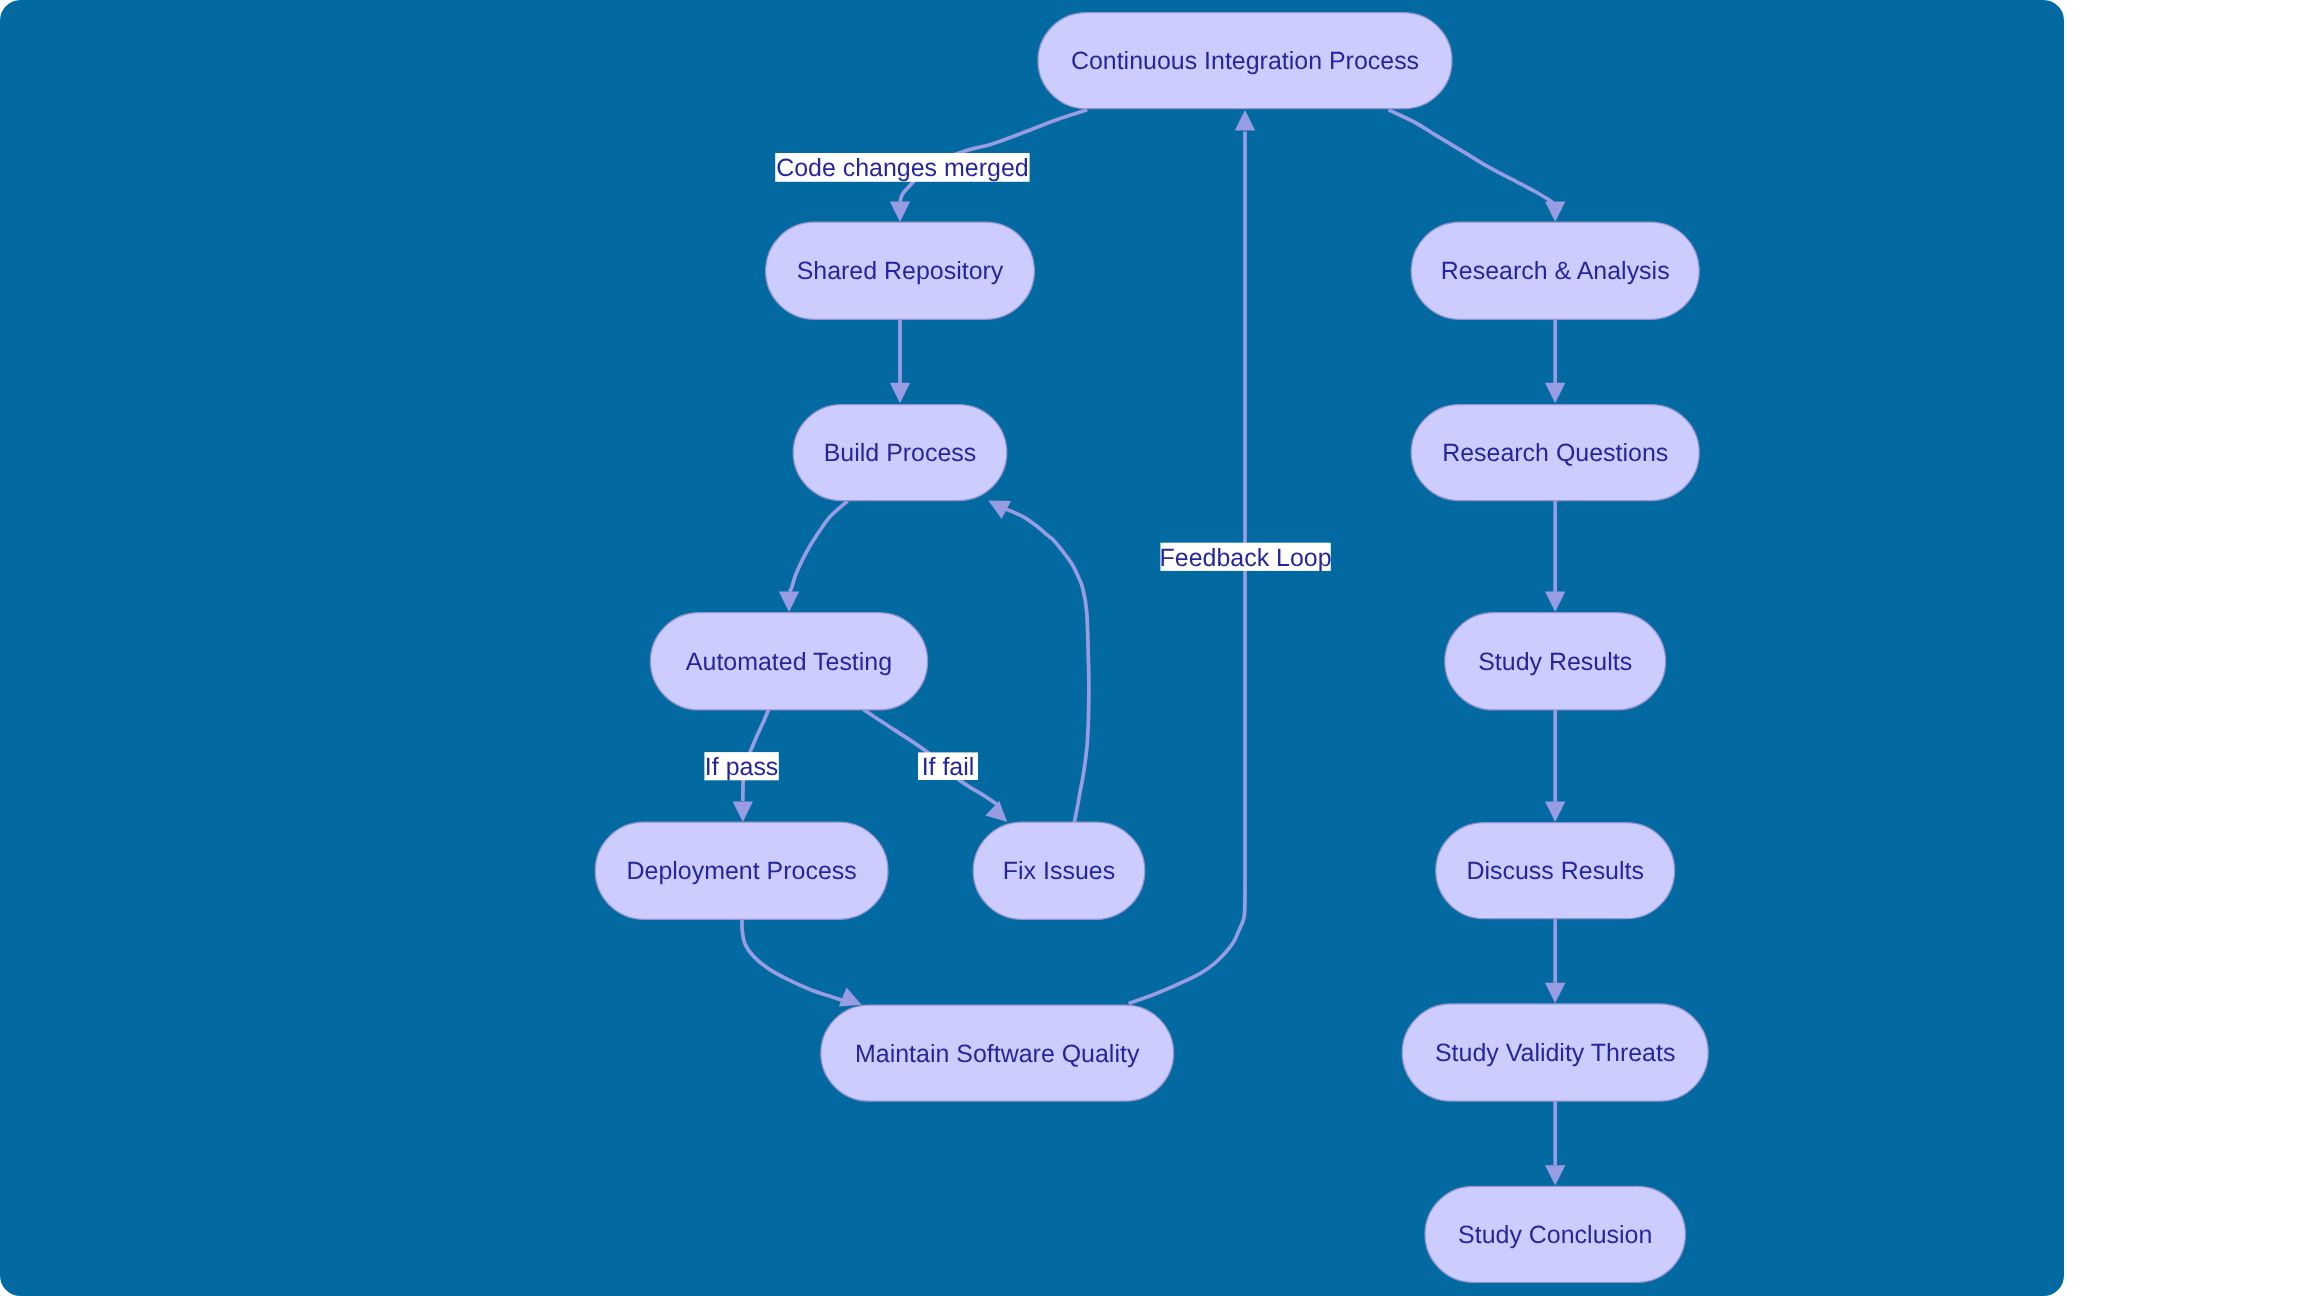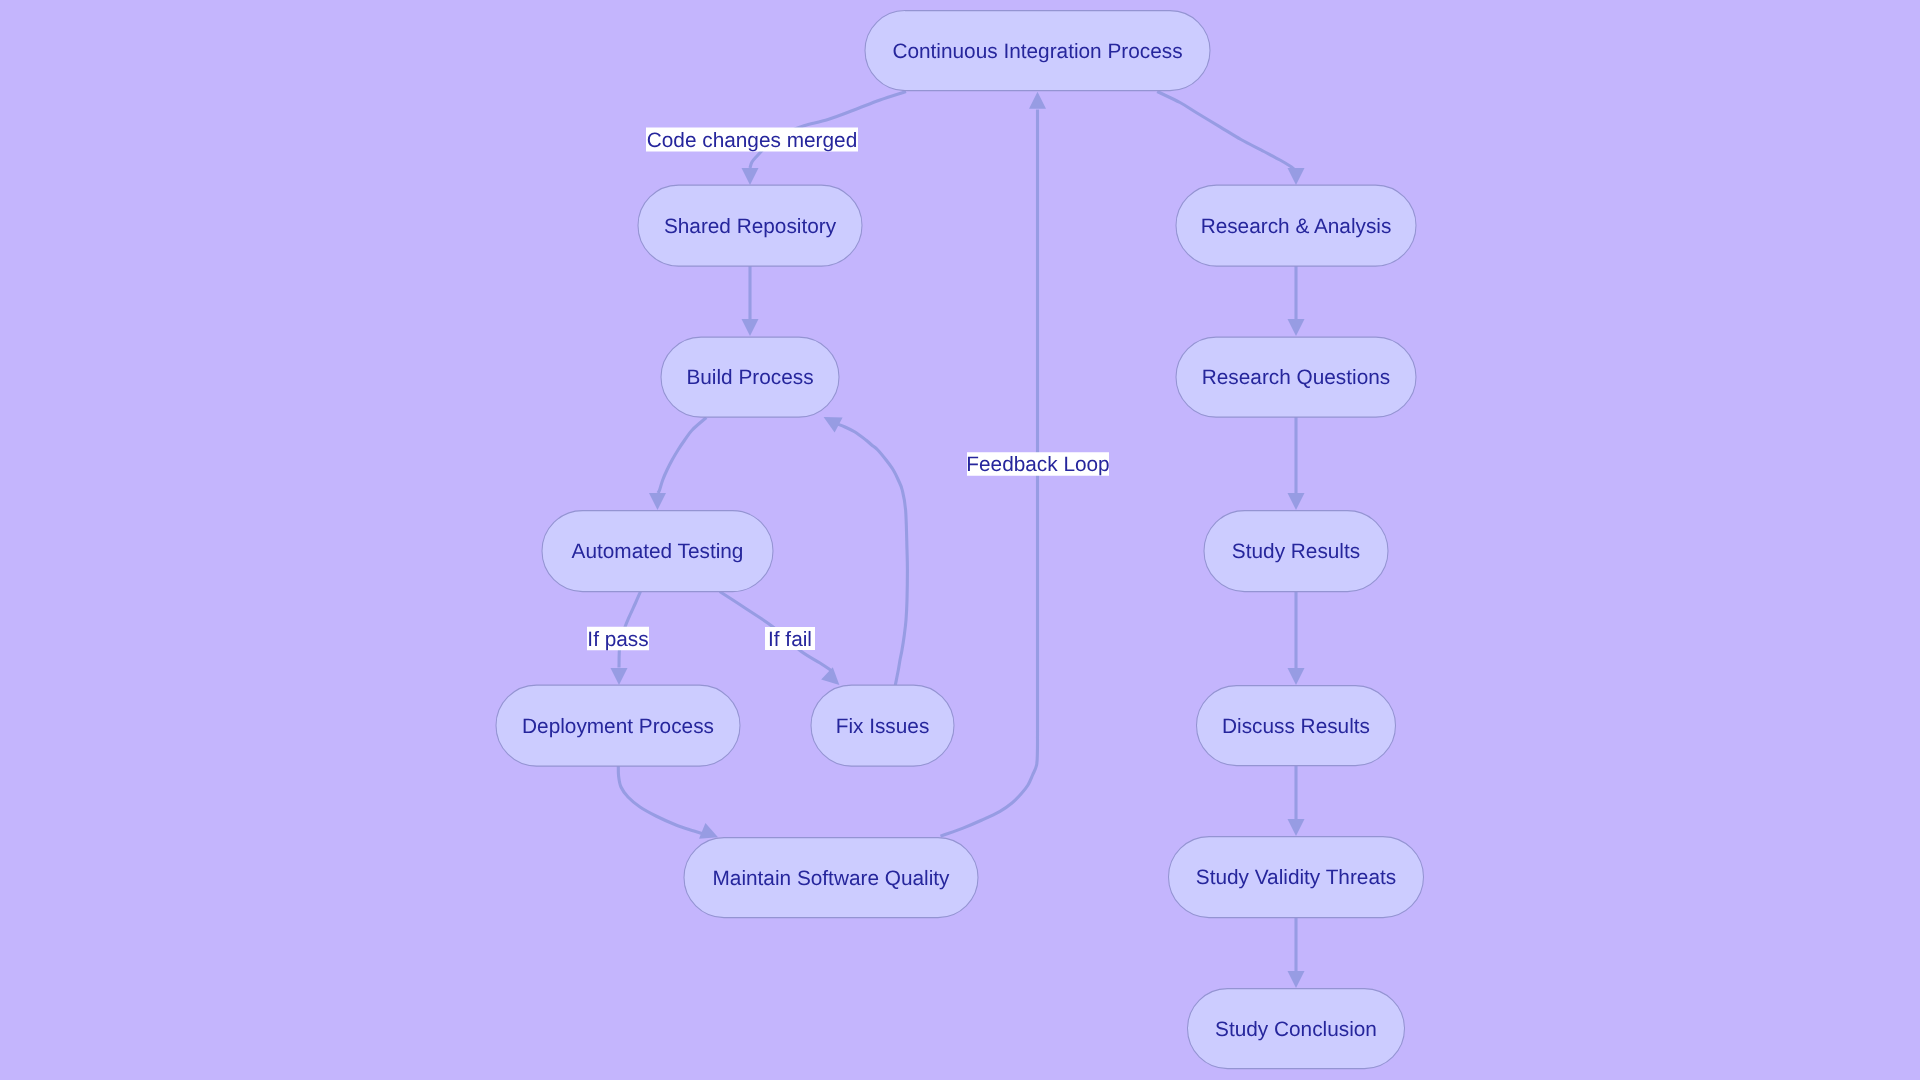--- a/index.html
+++ b/index.html
@@ -1,17 +1,17 @@
 <!DOCTYPE html>
 <html><head>
 <meta charset="utf-8">
 <title>Continuous Integration Process Flowchart</title>
 <style>
   html,body{margin:0;padding:0;background:#ffffff;width:1920px;height:1080px;overflow:hidden;}
-  #stage{position:relative;width:1920px;height:1080px;background:#c4b5fd;}
+  #stage{position:relative;width:1720px;height:1080px;background:#0369a1;border-radius:17px;}
   svg#flow{position:absolute;left:0;top:0;width:1920px;height:1080px;display:block;}
   text{-webkit-font-smoothing:antialiased;text-rendering:geometricPrecision;}
   #edgelabels,#nodes{will-change:transform;}
   .node-shape{fill:#ccccff;stroke:#9494d2;stroke-width:1.05px;}
   .edge-path{fill:none;stroke:#979ce3;stroke-width:3.1px;stroke-linecap:butt;}
   .arrow-head{fill:#979ce3;stroke:none;}
   .node-label{font-family:"Liberation Sans",sans-serif;font-size:20.8px;fill:#26269c;text-anchor:middle;}
   .edge-label{font-family:"Liberation Sans",sans-serif;font-size:20.8px;fill:#26269c;text-anchor:middle;}
   .edge-label-bg{fill:#ffffff;}
 </style>

